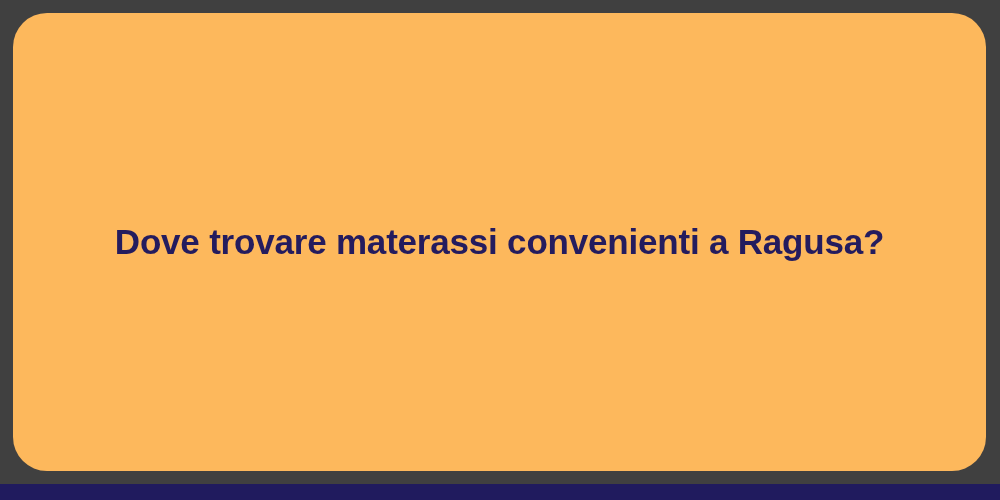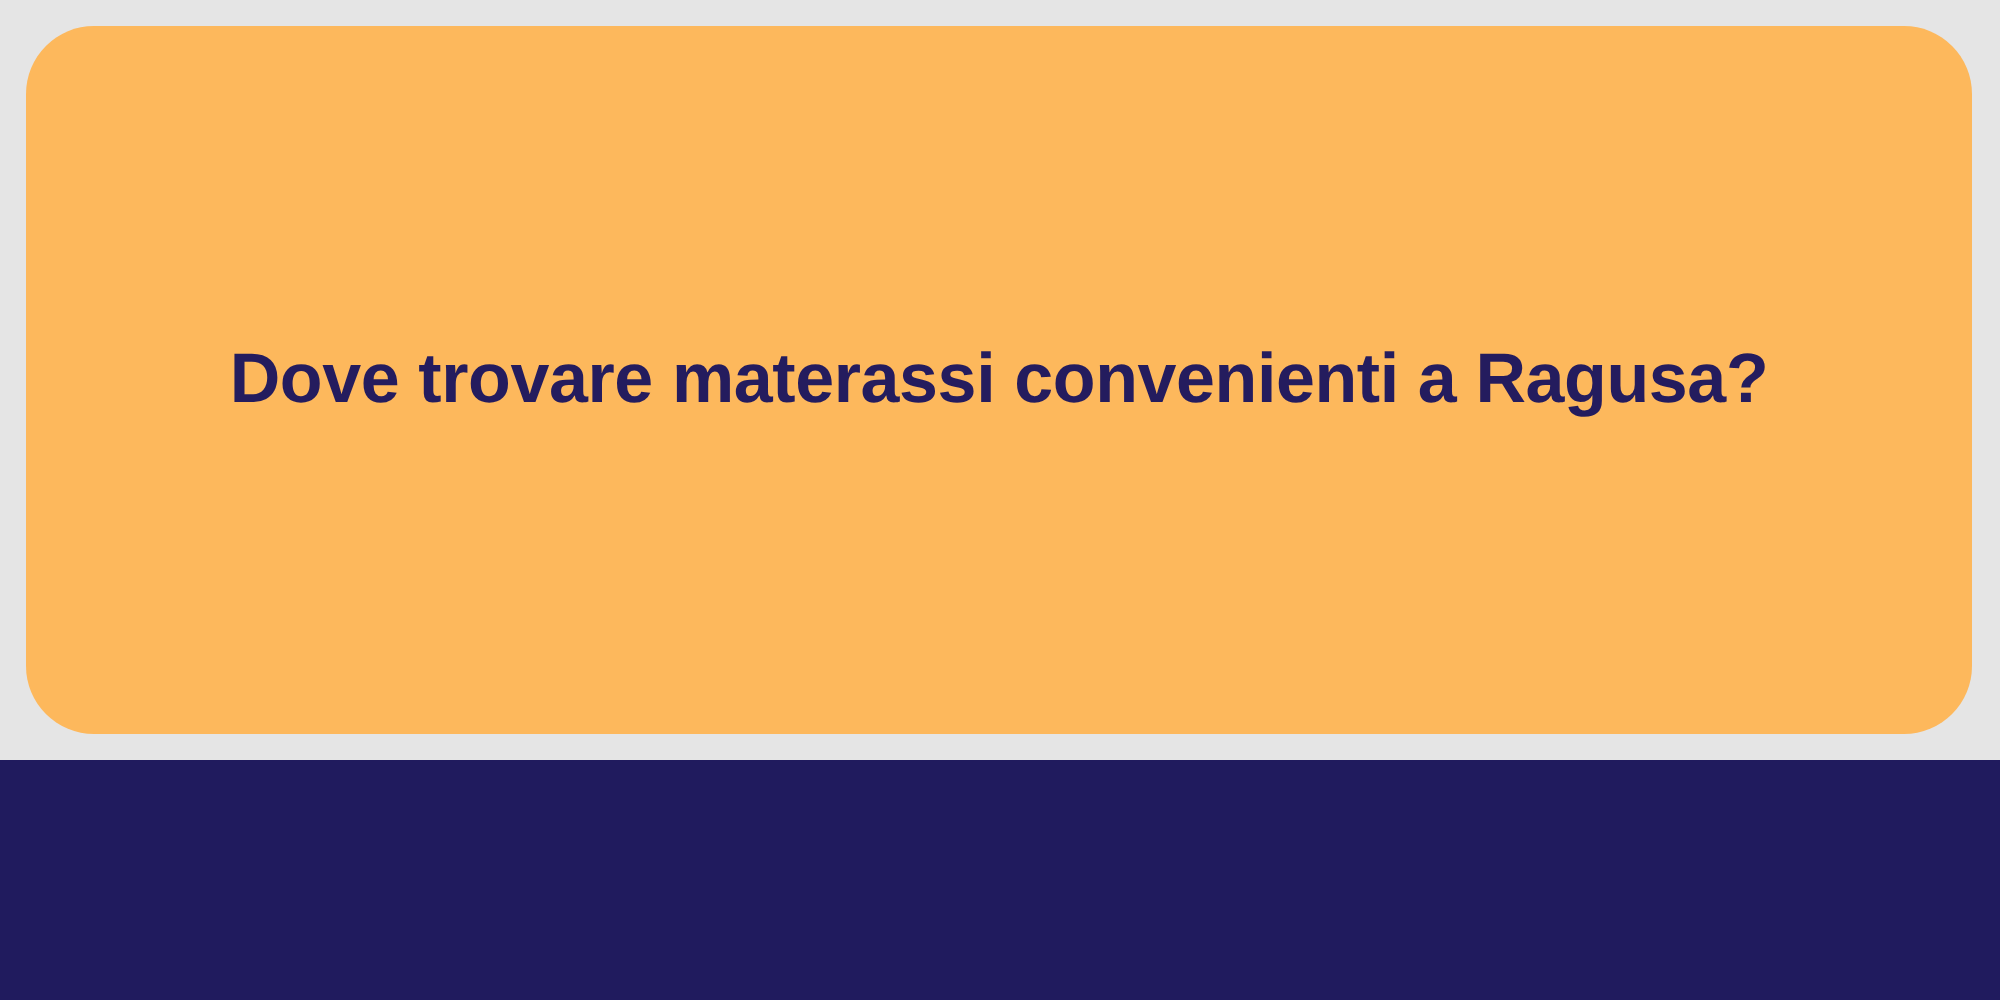--- a/index.html
+++ b/index.html
@@ -12,22 +12,22 @@
     background: #201b5e;
     font-family: "Liberation Sans", sans-serif;
     overflow: hidden;
   }
 
   
   .frame {
     position: relative;
     box-sizing: border-box;
     width: 1000px;
-    height: 380px;
-    background: #e5e5e5;
+    height: 484px;
+    background: #404040;
     padding: 13px 14px 13px 13px;
   }
 
   
   .card {
     box-sizing: border-box;
     width: 100%;
     height: 100%;
     background: #fdb85c;
     border-radius: 34px;

